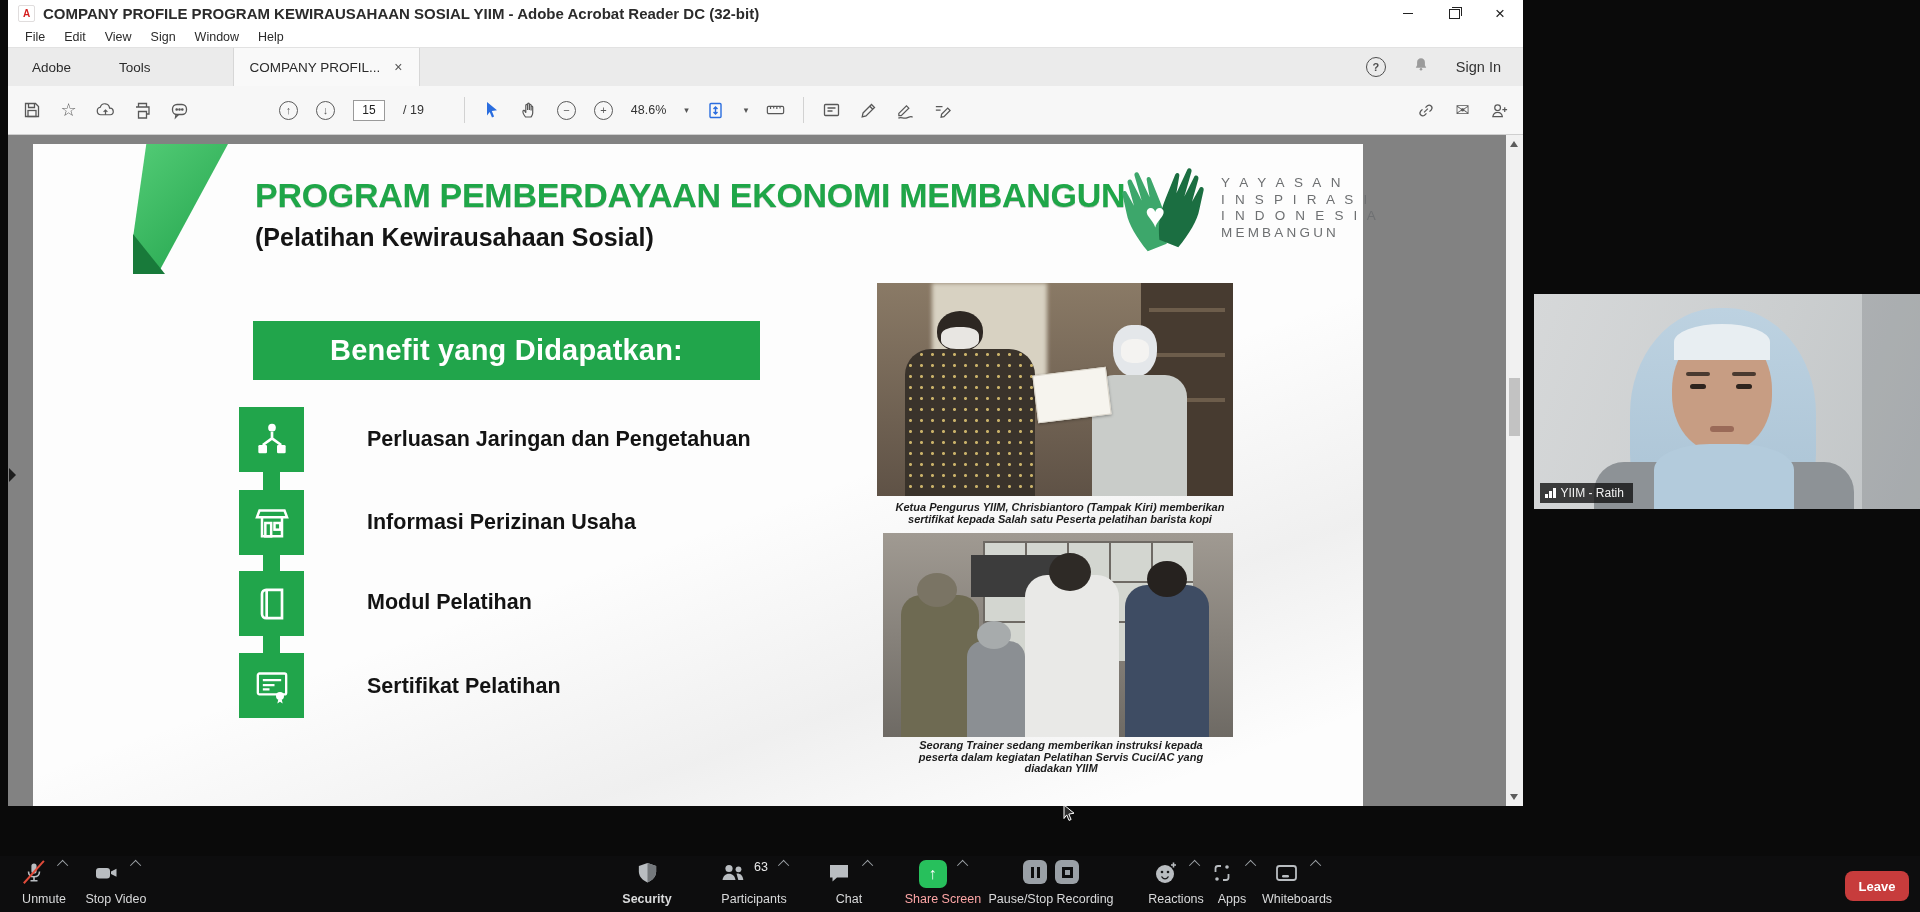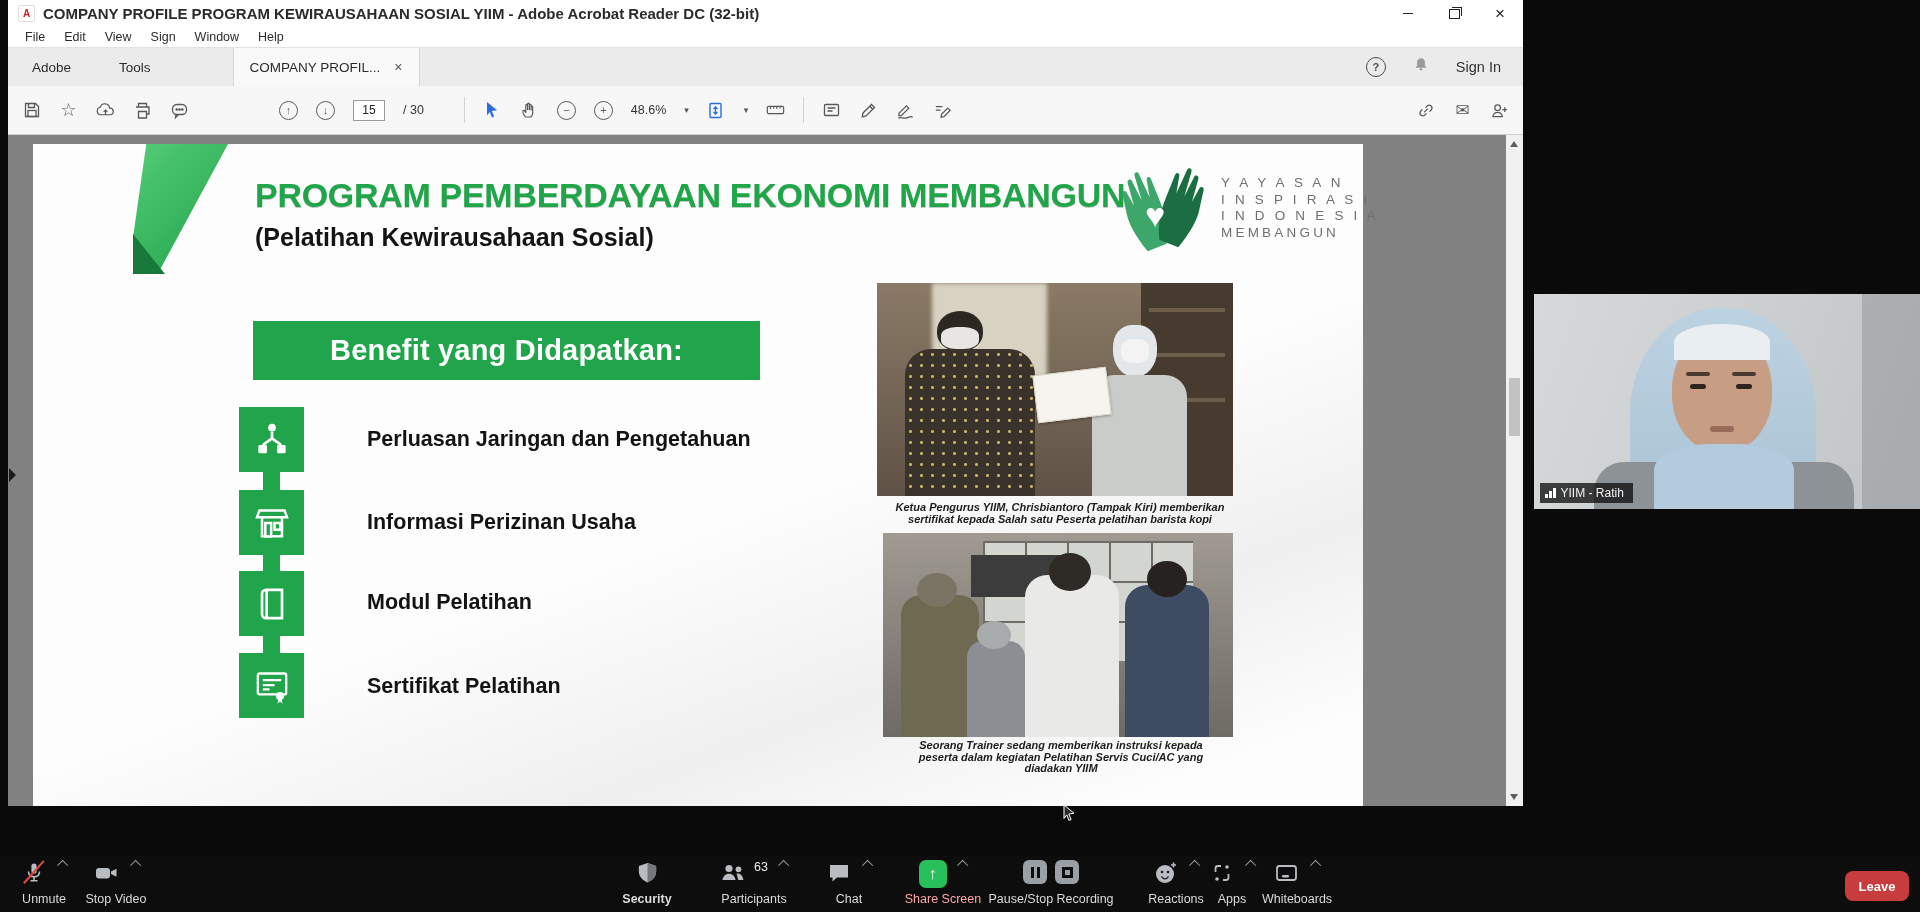--- a/index.html
+++ b/index.html
@@ -180,21 +180,21 @@
             <path d="M6 13.5l-.5 3 3-3"></path>
             <circle cx="6.7" cy="8.5" r=".7" fill="#585858"></circle>
             <circle cx="9.5" cy="8.5" r=".7" fill="#585858"></circle>
             <circle cx="12.3" cy="8.5" r=".7" fill="#585858"></circle>
           </svg>
       </div>
       <div class="spacer60"></div>
       <div class="circicon">↑</div>
       <div class="circicon">↓</div>
       <input class="pageinput" value="15" style="">
-      <span class="pagetotal">/ 30</span>
+      <span class="pagetotal">/ 19</span>
       <div class="spacer10"></div>
       <div class="tsep"></div>
       <div class="ticon">
         <svg width="17" height="18" viewBox="0 0 17 18">
             <path d="M3 1l10 8.2-5.2.9 2.3 5.4-2.1.9-2.3-5.5L3 14.5z" fill="#2a6ddf"></path>
           </svg>
       </div>
       <div class="ticon">
         <svg width="18" height="18" viewBox="0 0 18 18" stroke="#585858" fill="none" stroke-width="1.2">
             <path d="M5.5 16c-1.5-2-3-4.5-2.5-6 .4-1 1.5-.8 2 .2l.8 1.5V4.5c0-1.4 1.8-1.4 1.8 0V9 3.2c0-1.4 1.8-1.4 1.8 0V9 4.2c0-1.3 1.7-1.3 1.7 0V9.5 6c0-1.2 1.6-1.2 1.6 0v6c0 2-1 3-1.6 4z"></path>

